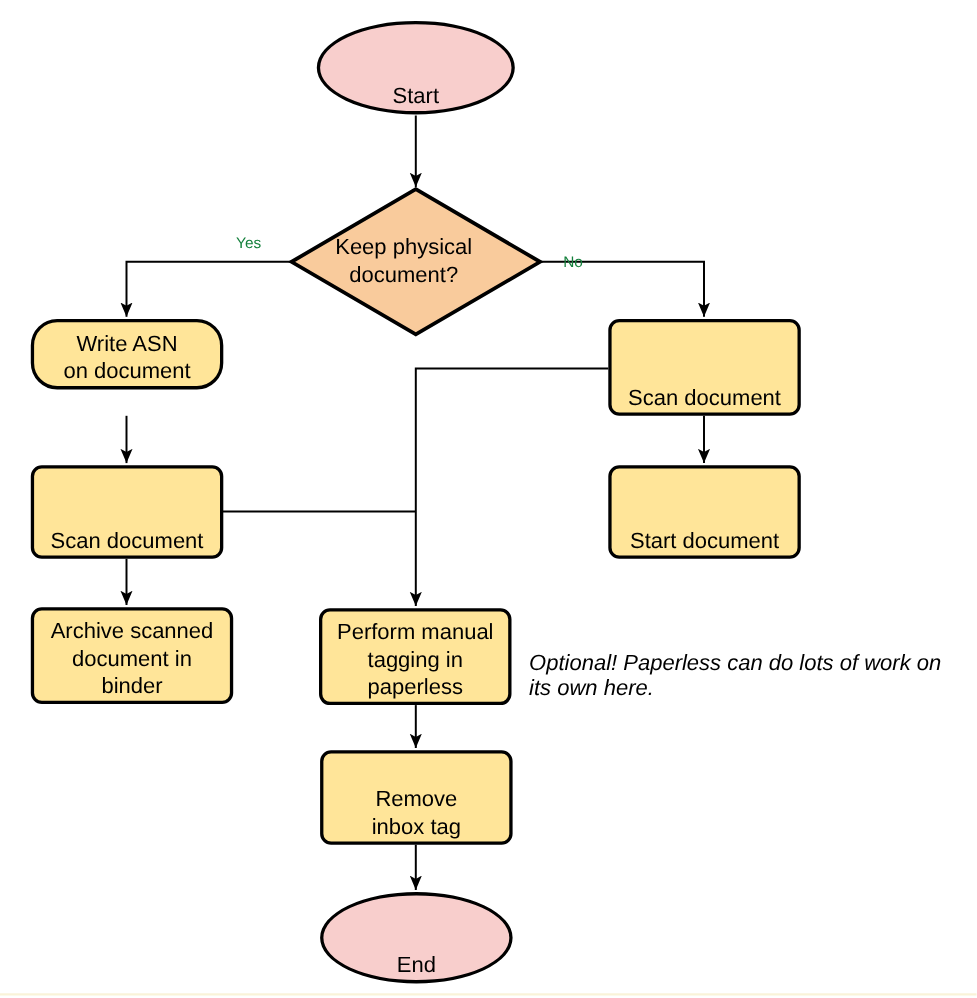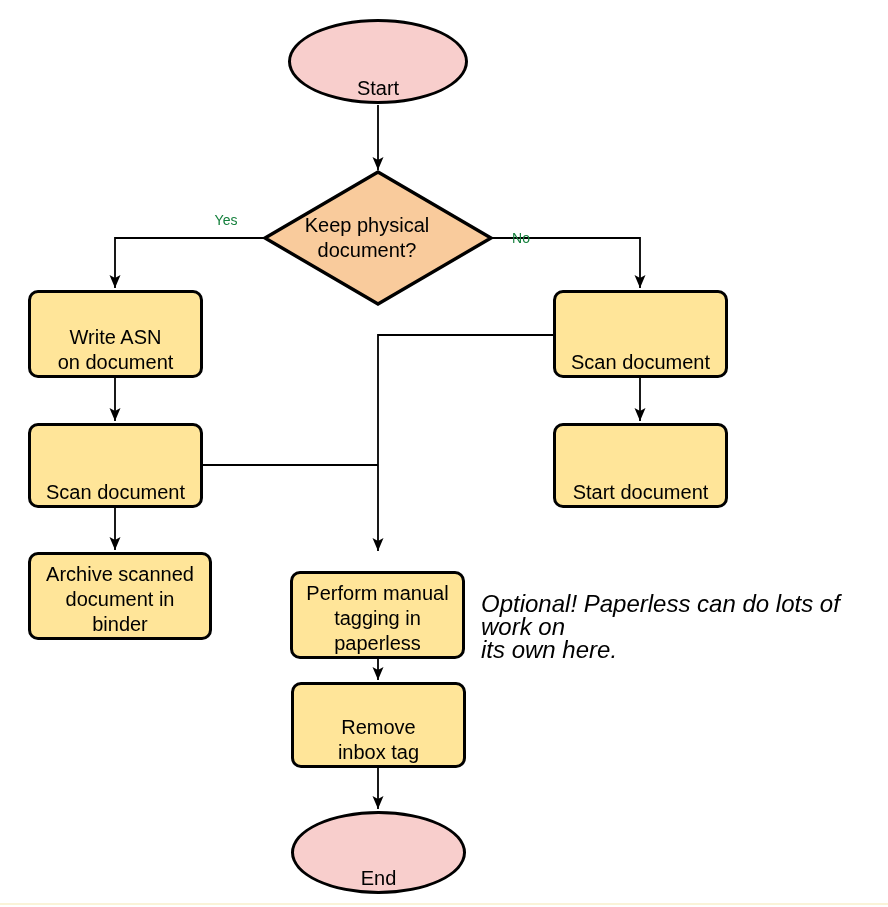--- a/index.html
+++ b/index.html
@@ -66,21 +66,21 @@
     line-height: 22px;
     color: #15803d;
     text-align: center;
     z-index: 1;
   }
   .annotation {
     position: absolute;
     left: 481px;
     top: 592px;
     width: 404px;
-    font-size: 24px;
+    font-size: 20px;
     line-height: 23px;
     font-style: italic;
     color: #000000;
     white-space: pre-line;
     z-index: 1;
   }
   .bottom-artifact {
     position: absolute;
     left: 0;
     top: 903px;
@@ -121,21 +121,21 @@
   </div>
 
   <div class="diamond-label" style="left:267px; top:213px; width:200px; height:50px;">
     <span class="node-label">Keep physical
 document?</span>
   </div>
 
   <div class="edge-label" style="left:205px; top:209px; width:42px;">Yes</div>
   <div class="edge-label" style="left:500px; top:209px; width:42px;margin-top:18px;">No</div>
 
-  <div class="node rect-node" style="left:28px; top:290px; width:175px; height:88px;">
+  <div class="node rect-node" style="left:28px; top:290px; width:175px; height:64px;border-radius:24px;">
     <span class="node-label">Write ASN
 on document</span>
   </div>
 
   <div class="node rect-node" style="left:28px; top:423px; width:175px; height:85px;">
     <span class="node-label">Scan document</span>
   </div>
 
   <div class="node rect-node" style="left:28px; top:552px; width:184px; height:88px;">
     <span class="node-label">Archive scanned
@@ -144,21 +144,21 @@
   </div>
 
   <div class="node rect-node" style="left:553px; top:290px; width:175px; height:88px;">
     <span class="node-label">Scan document</span>
   </div>
 
   <div class="node rect-node" style="left:553px; top:423px; width:175px; height:85px;">
     <span class="node-label">Start document</span>
   </div>
 
-  <div class="node rect-node" style="left:290px; top:553px; width:175px; height:88px;margin-top:18px;">
+  <div class="node rect-node" style="left:290px; top:553px; width:175px; height:88px;">
     <span class="node-label">Perform manual
 tagging in
 paperless</span>
   </div>
 
   <div class="node ellipse-node" style="left:291px; top:811px; width:175px; height:83px;">
     <span class="node-label">End</span>
   </div>
 
   <div class="node rect-node" style="left:291px; top:682px; width:175px; height:86px;">

